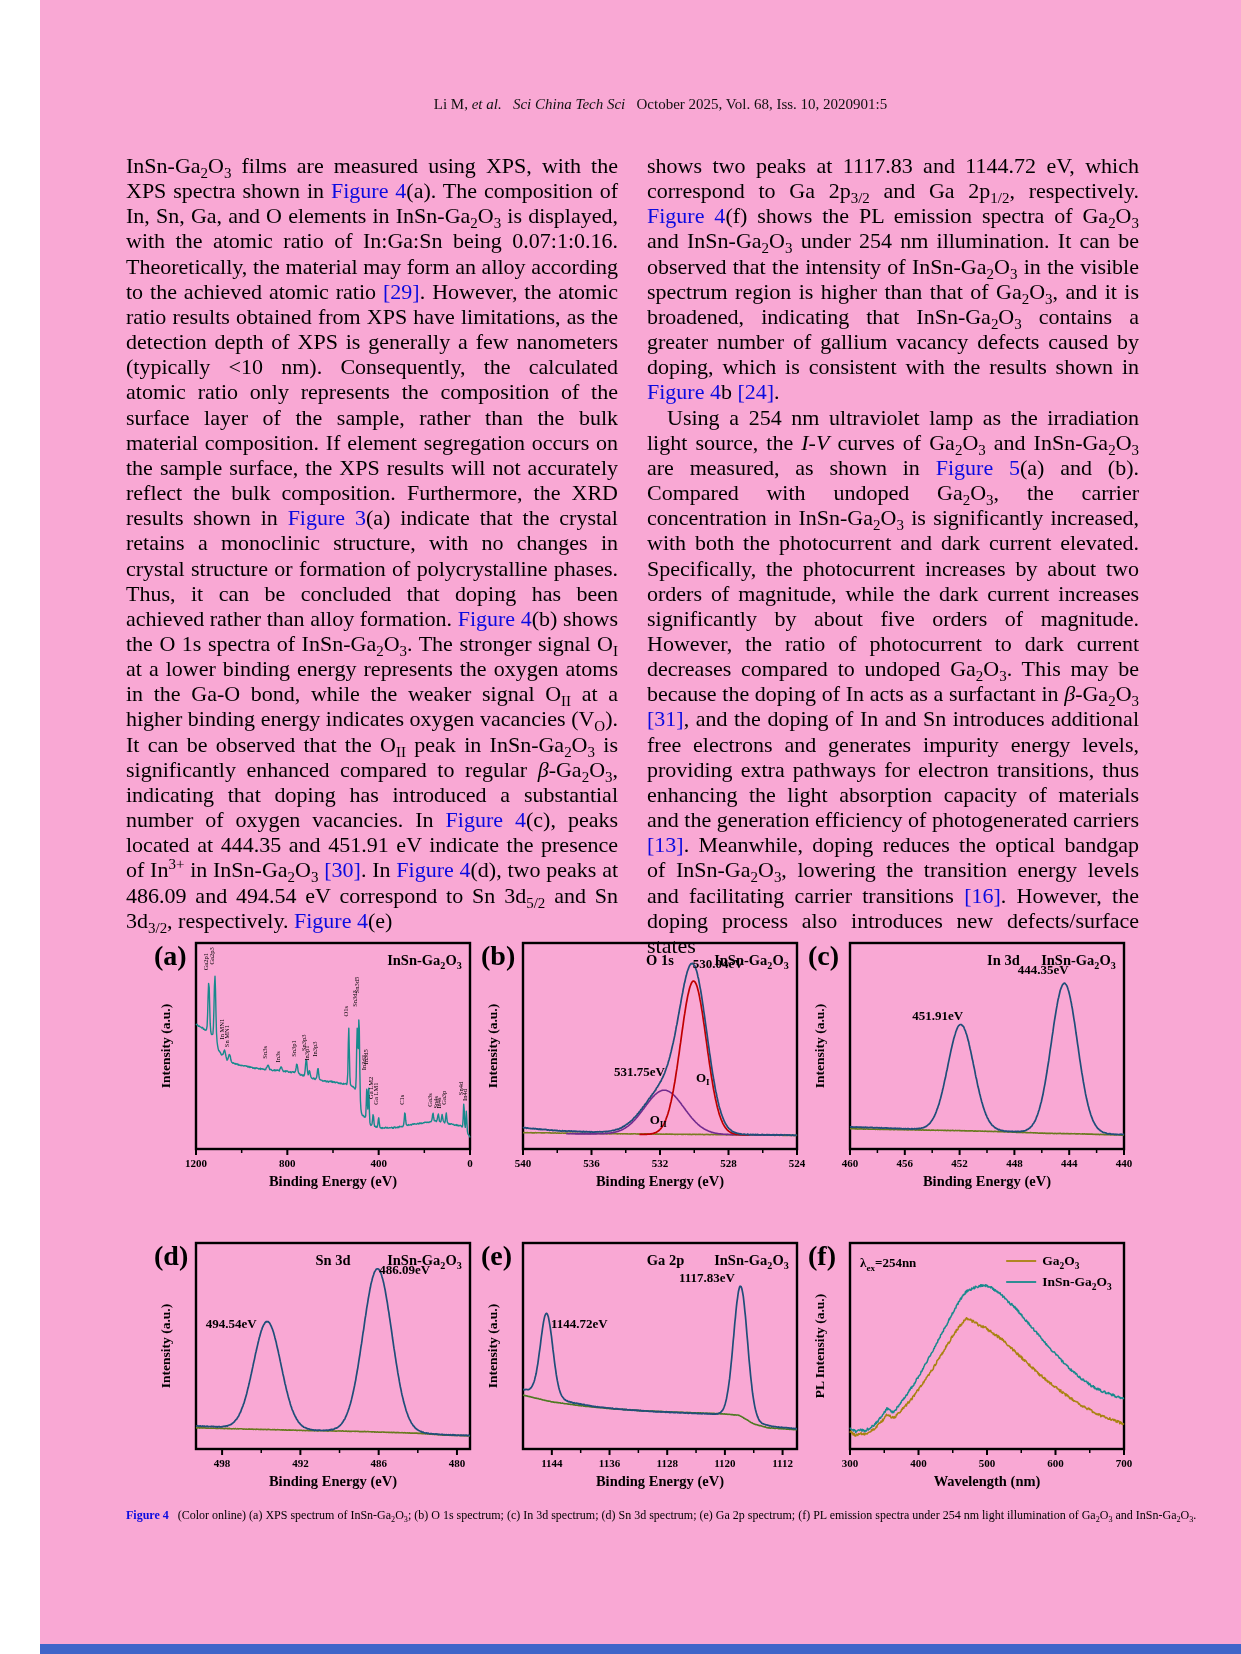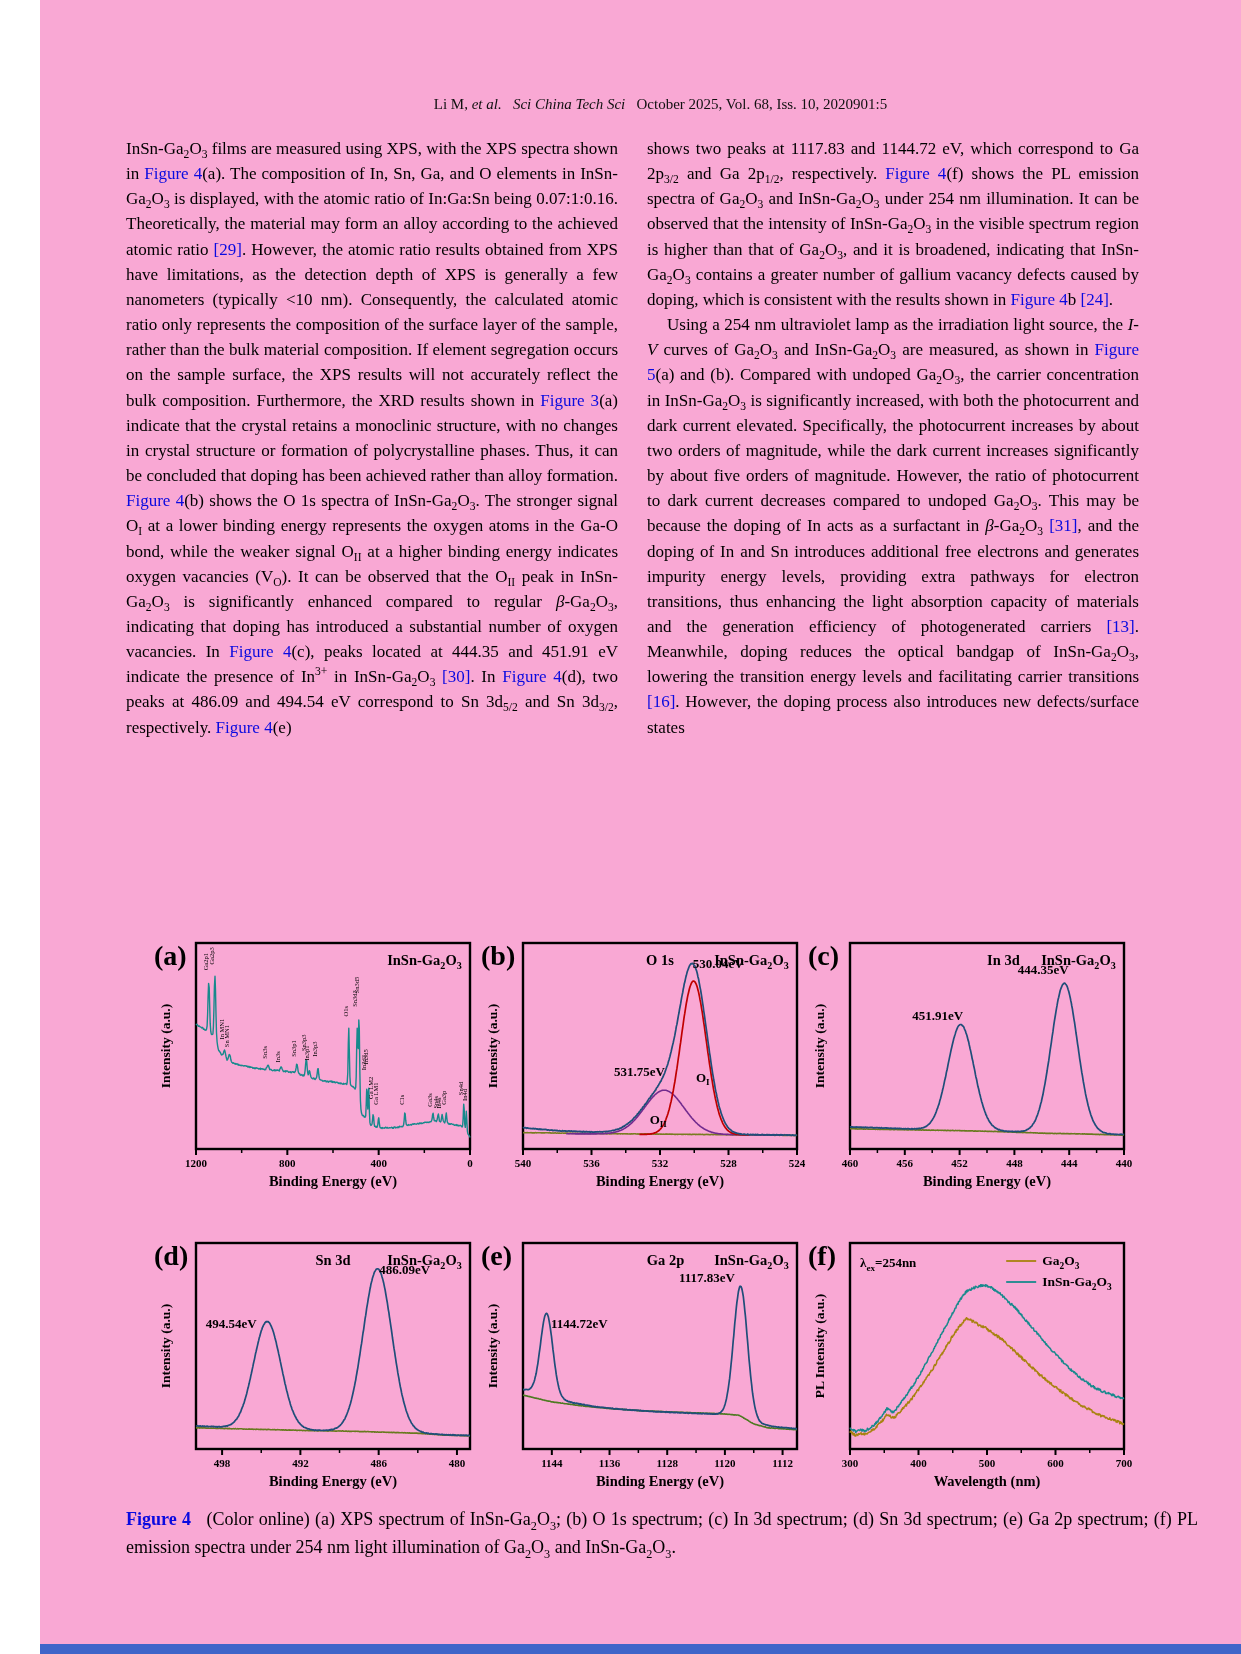--- a/index.html
+++ b/index.html
@@ -1,29 +1,29 @@
 <!DOCTYPE html>
 <html><head>
 <meta charset="utf-8">
 <style>
   html,body{margin:0;padding:0;background:#ffffff;}
   body{width:1241px;height:1654px;font-family:"Liberation Serif",serif;color:#000;}
   .page{position:relative;width:1241px;height:1654px;overflow:hidden;background:#f9a8d4;margin-left:40px;}
   .header{position:absolute;top:96px;left:0;width:100%;text-align:center;font-size:15px;color:#111;}
-  .col{position:absolute;top:136px;width:492px;font-size:17px;line-height:25.15px;text-align:justify;}
+  .col{position:absolute;top:153px;width:492px;font-size:22px;line-height:25.15px;text-align:justify;}
   .col.left{left:86px;}
   .col.right{left:607px;font-family:Liberation Serif, serif;}
   .col p{margin:0;padding:0;}
   .col p.indent{text-indent:20px;}
   a{color:#0a0ae0;text-decoration:none;cursor:pointer;}
   sub,sup{font-size:68%;line-height:0;}
   .figure{position:absolute;left:112px;top:893px;width:981px;height:600px;display:flex;flex-wrap:wrap;}
   .figure svg{display:block;}
   svg text{font-family:"Liberation Serif",serif;fill:#000;}
-  .caption{position:absolute;left:86px;top:1506px;width:1072px;font-size:18px;line-height:1.55;text-align:justify;}
+  .caption{position:absolute;left:86px;top:1506px;width:1072px;font-size:12px;line-height:1.55;text-align:justify;}
   .figref{color:#0a0ae0;font-weight:bold;}
   .footer-bar{position:absolute;left:0;top:1644px;width:1241px;height:10px;background:#4066c9;}
 </style>
 </head>
 <body>
 
 <div class="page">
   <div class="header">Li M, <i>et al.</i>&nbsp;&nbsp;&nbsp;<i>Sci China Tech Sci</i>&nbsp;&nbsp;&nbsp;October 2025, Vol. 68, Iss. 10, 2020901:5</div>
 
   <div class="col left">

